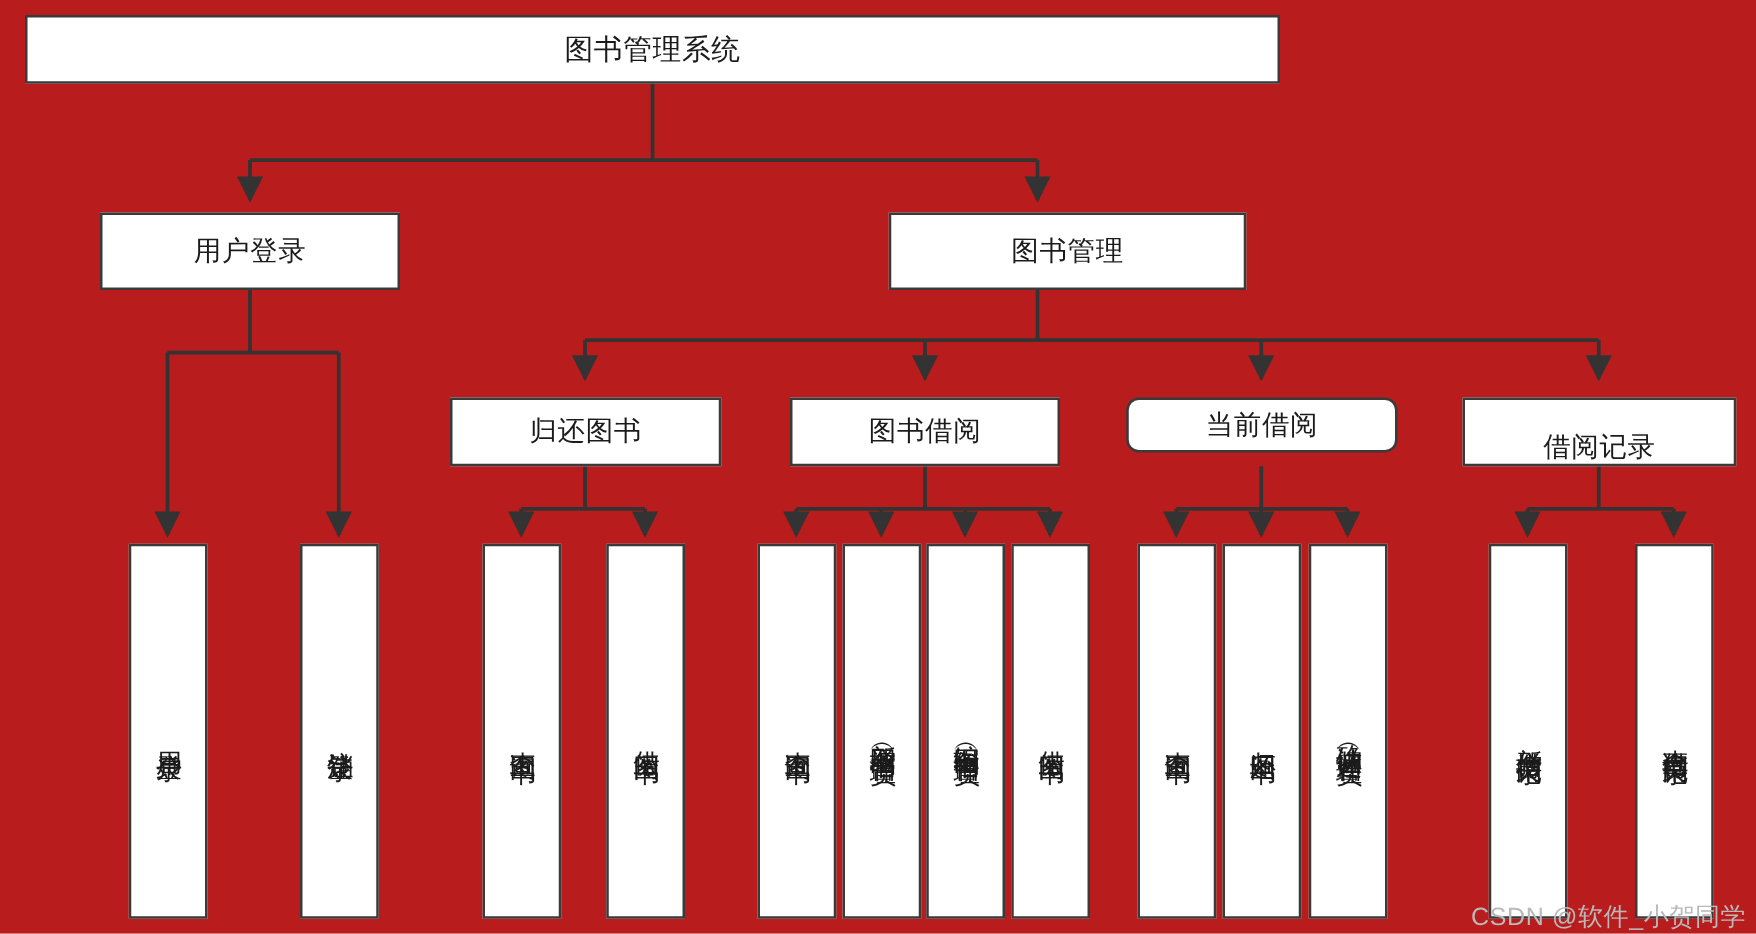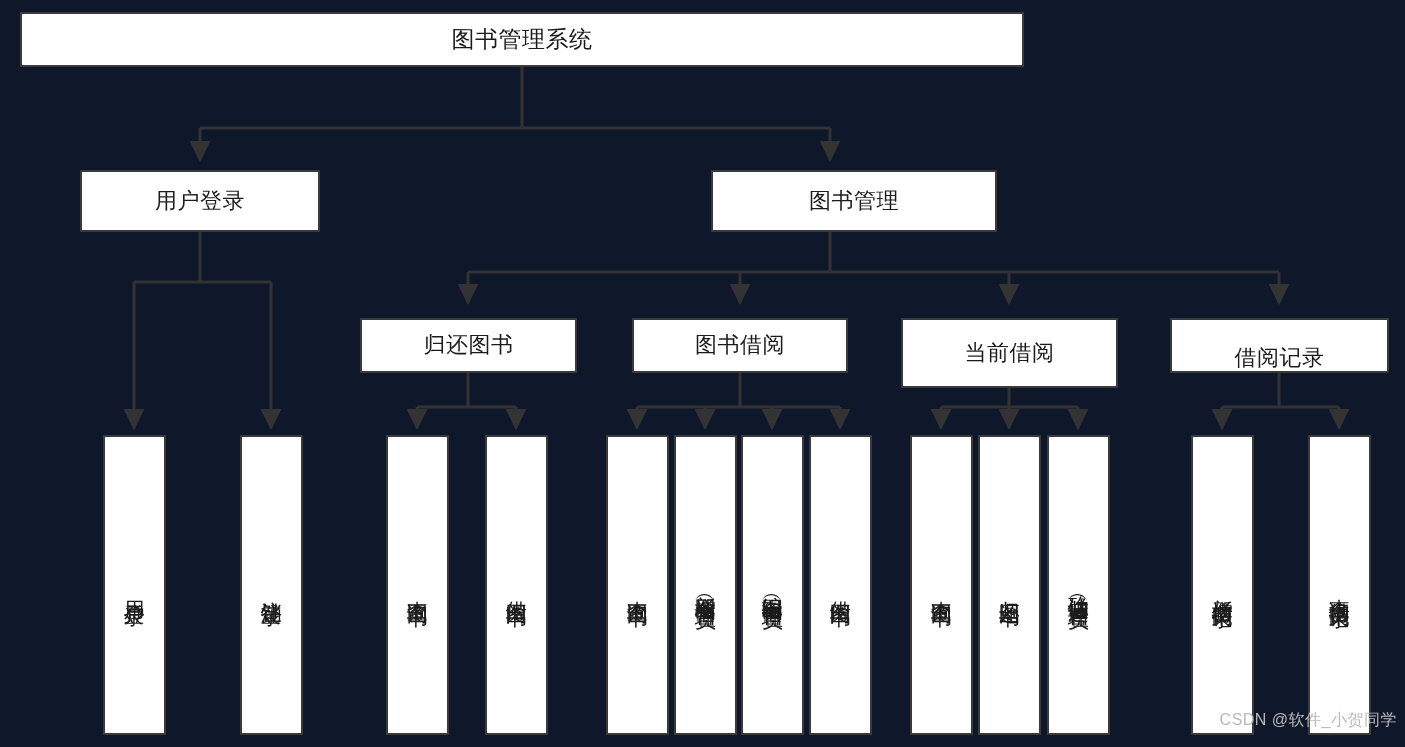--- a/index.html
+++ b/index.html
@@ -7,21 +7,21 @@
     padding: 0;
     background: #ffffff;
   }
   body {
     font-family: "Liberation Sans", "DejaVu Sans", sans-serif;
   }
   #canvas {
     position: relative;
     width: 1405px;
     height: 747px;
-    background: #0f172a;
+    background: #b91c1c;
     overflow: hidden;
   }
   #wires {
     position: absolute;
     left: 0;
     top: 0;
     width: 1405px;
     height: 747px;
     pointer-events: none;
   }
@@ -58,22 +58,22 @@
     writing-mode: vertical-rl;
     text-orientation: upright;
     font-size: 21px;
     line-height: 1.22;
     letter-spacing: 2px;
     white-space: nowrap;
   }
   .watermark {
     position: absolute;
     right: 8px;
-    bottom: 16px;
-    font-size: 16px;
+    bottom: 0;
+    font-size: 20px;
     color: #b9b9b9;
     letter-spacing: 0.5px;
     z-index: 5;
     white-space: nowrap;
   }
 </style>
 </head>
 <body>
 
 <div id="canvas">
@@ -141,21 +141,21 @@
   </div>
 
   <div class="node horiz" style="left:360px; top:318px; width:217px; height:55px;">
     <span class="lbl">归还图书</span>
   </div>
 
   <div class="node horiz" style="left:632px; top:318px; width:216px; height:55px;justify-content:center;">
     <span class="lbl">图书借阅</span>
   </div>
 
-  <div class="node horiz" style="left:901px; top:318px; width:217px; height:70px;">
+  <div class="node horiz" style="left:901px; top:318px; width:217px; height:44px;border-radius:10px;">
     <span class="lbl">当前借阅</span>
   </div>
 
   <div class="node horiz" style="left:1170px; top:318px; width:219px; height:55px;align-items:flex-end;">
     <span class="lbl">借阅记录</span>
   </div>
 
   <div class="node vert" style="left:103px; top:435px; width:63px; height:300px;">
     <span class="lbl">用户登录</span>
   </div>

